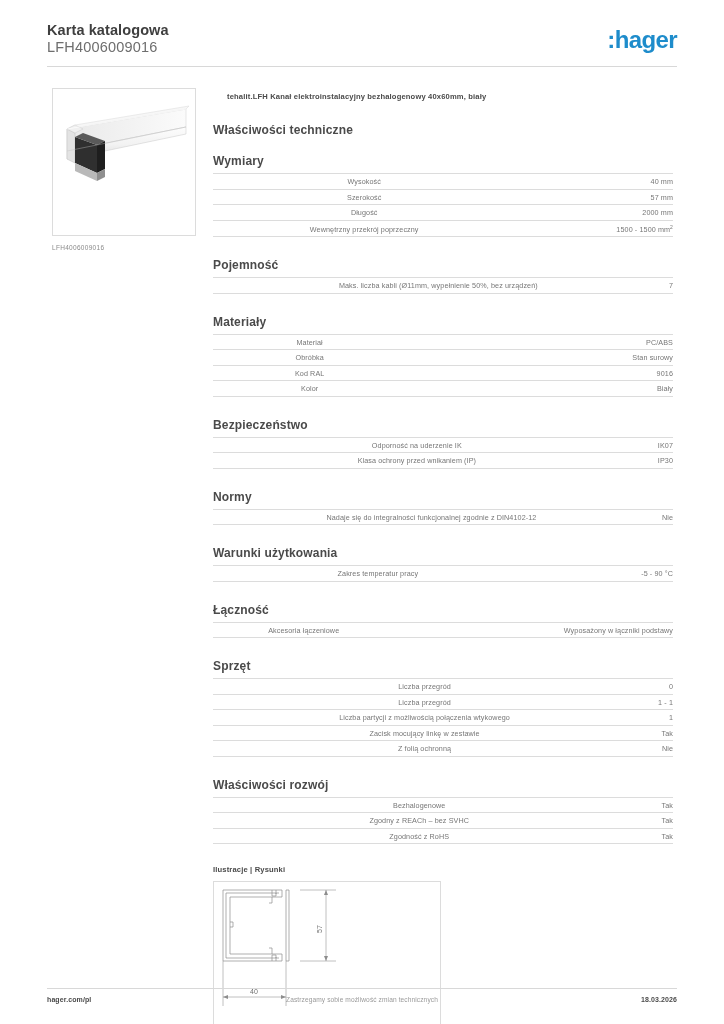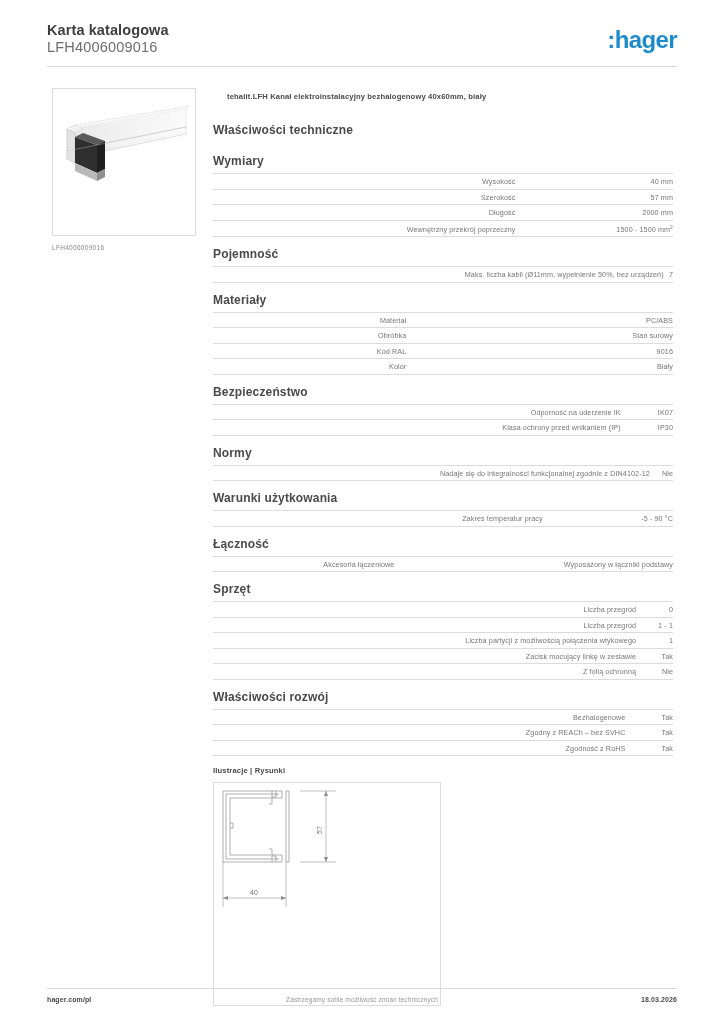--- a/index.html
+++ b/index.html
@@ -100,37 +100,37 @@
     margin-bottom: 22px;
     padding-left: 14px;
   }
   .section-title {
     font-size: 12px;
     font-weight: bold;
     color: #4a4a4a;
     letter-spacing: 0.15px;
     margin-bottom: 5px;
   }
-  .spec-group { margin-bottom: 10px; }
+  .spec-group { margin-bottom: 21px; }
 
   table.spec {
     width: 100%;
     border-collapse: collapse;
   }
   table.spec tr { height: 15px; }
   table.spec td {
     font-size: 7.2px;
     color: #767676;
     border-bottom: 1px solid #dcdcdc;
     padding: 3px 0 2.5px 0;
     vertical-align: bottom;
     letter-spacing: 0.1px;
   }
   table.spec tr:first-child td { border-top: 1px solid #dcdcdc; }
-  td.label { text-align: right; }
+  td.label { text-align: center; }
   td.value { text-align: right; white-space: nowrap; }
   sup { font-size: 5px; vertical-align: super; }
 
   
   .illus-block { margin-top: 8px; }
   .illus-title {
     font-size: 7.6px;
     font-weight: bold;
     color: #4a4a4a;
     letter-spacing: 0.15px;

